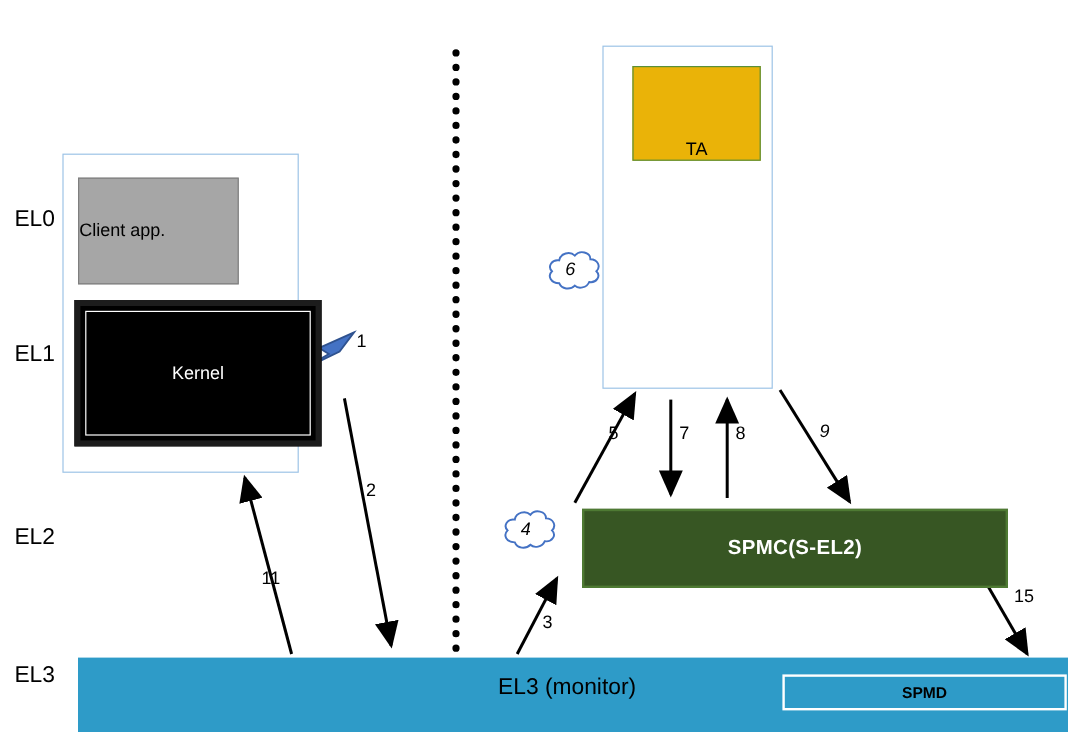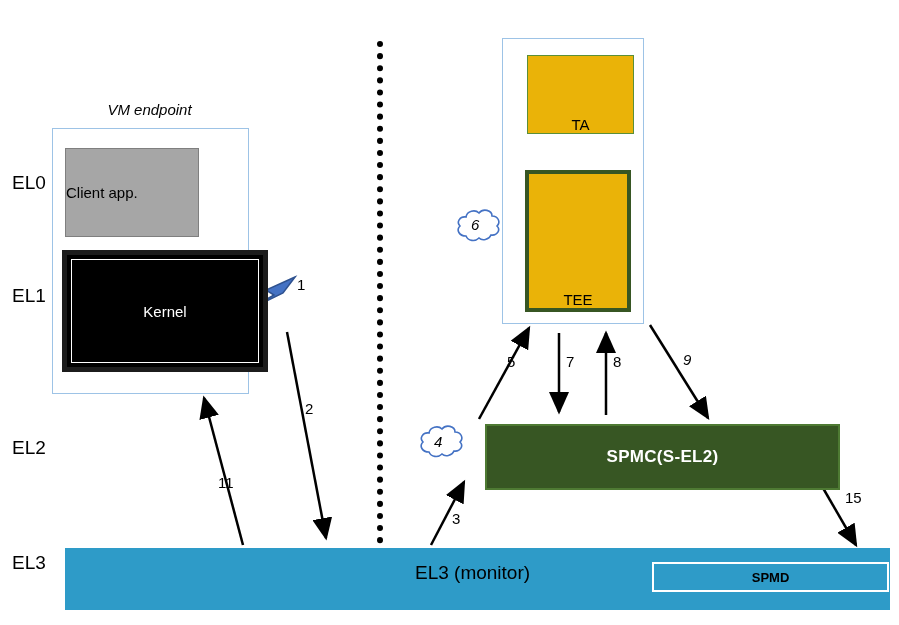--- a/index.html
+++ b/index.html
@@ -70,35 +70,31 @@
     <path transform="translate(455,208)" d="M11 28 C4 28 1 22 5 18 C1 14 5 8 11 9 C12 3 20 1 24 5 C28 0 37 2 37 8 C43 8 46 14 42 18 C46 22 42 28 36 27 C34 32 27 33 24 30 C20 34 13 33 11 28 Z" fill="#fff" stroke="#4472C4" stroke-width="1.6"></path>
 
     <path transform="translate(418,424)" d="M11 28 C4 28 1 22 5 18 C1 14 5 8 11 9 C12 3 20 1 24 5 C28 0 37 2 37 8 C43 8 46 14 42 18 C46 22 42 28 36 27 C34 32 27 33 24 30 C20 34 13 33 11 28 Z" fill="#fff" stroke="#4472C4" stroke-width="1.6"></path>
   </svg>
 
   <div class="abs el-label" style="left:12px;top:172px;">EL0</div>
   <div class="abs el-label" style="left:12px;top:285px;">EL1</div>
   <div class="abs el-label" style="left:12px;top:437px;">EL2</div>
   <div class="abs el-label" style="left:12px;top:552px;">EL3</div>
 
-  <div class="abs box-title" style="left:52px;top:101px;width:195px;">VM endpoint</div>
   <div class="abs frame" style="left:52px;top:128px;width:195px;height:264px;"></div>
   <div class="abs client-app" style="left:65px;top:148px;width:132px;height:87px;">
     <span>Client app.</span>
   </div>
   <div class="abs kernel-outer" style="left:62px;top:250px;width:160px;height:112px;">
     <div class="kernel-inner">Kernel</div>
   </div>
 
   <div class="abs frame" style="left:502px;top:38px;width:140px;height:284px;"></div>
   <div class="abs green-box ta" style="left:527px;top:55px;width:105px;height:77px;">
     <span>TA</span>
-  </div>
-  <div class="abs green-box tee" style="left:525px;top:170px;width:98px;height:134px;">
-    <span>TEE</span>
   </div>
 
   <div class="abs spmc" style="left:465px;top:424px;width:351px;height:62px;margin-left:20px;">
     <span>SPMC(S-EL2)</span>
   </div>
 
   <div class="abs el3bar" style="left:65px;top:548px;width:825px;height:62px;">
     <div class="abs el3bar-label" style="left:350px;top:14px;">EL3 (monitor)</div>
     <div class="abs spmd" style="left:587px;top:14px;width:233px;height:26px;">
       <span>SPMD</span>

